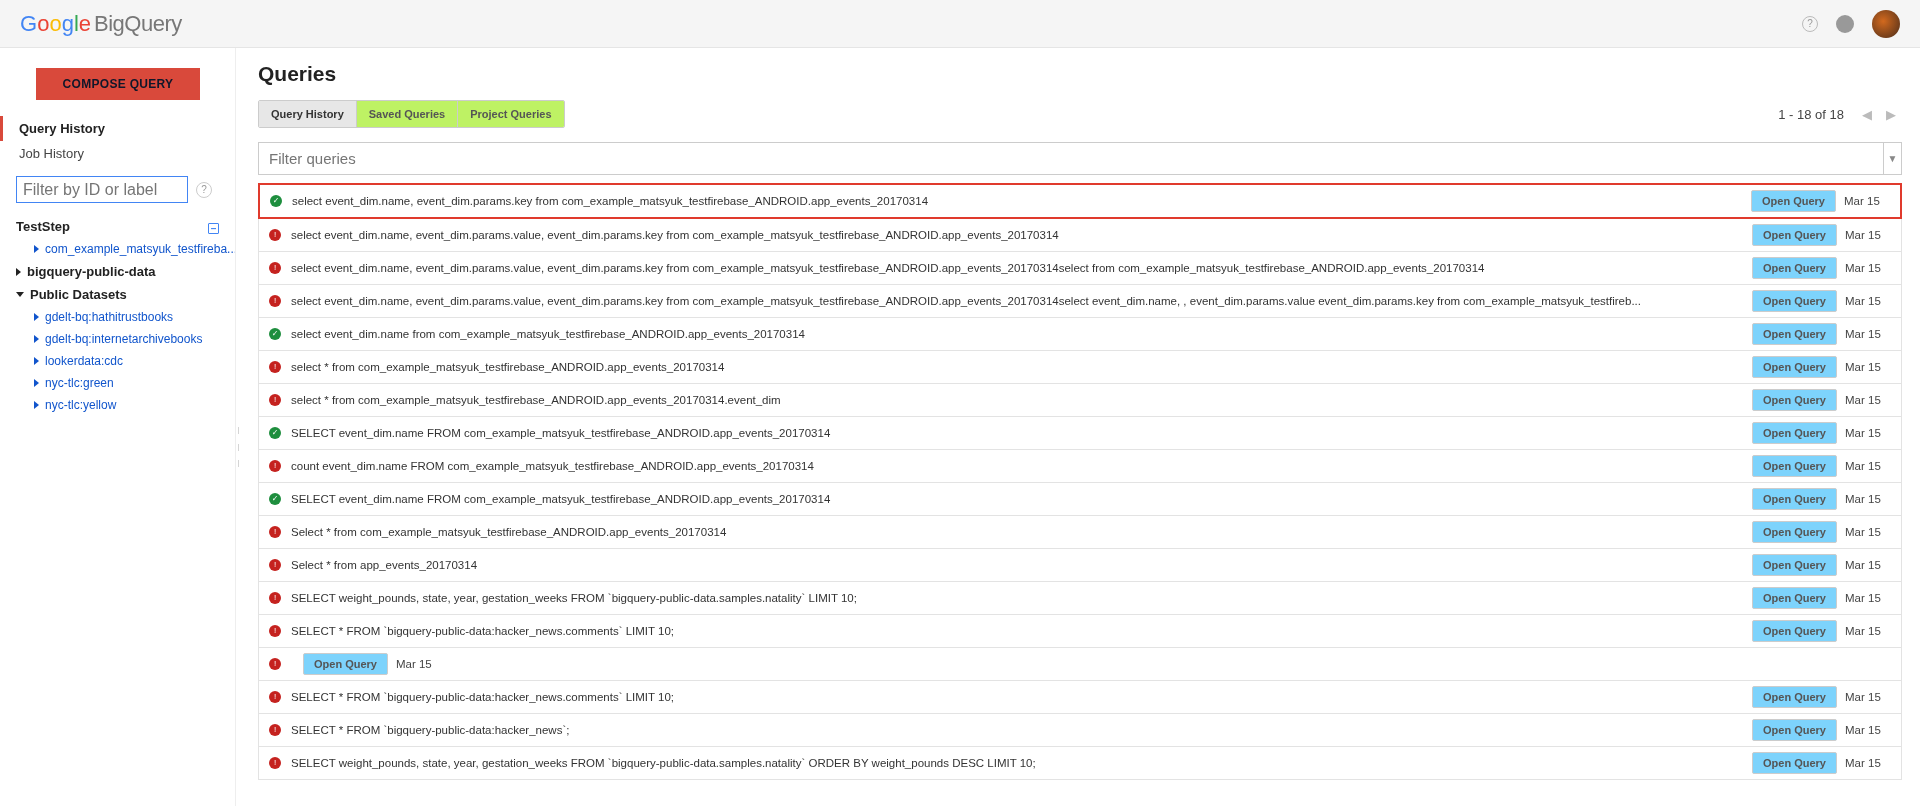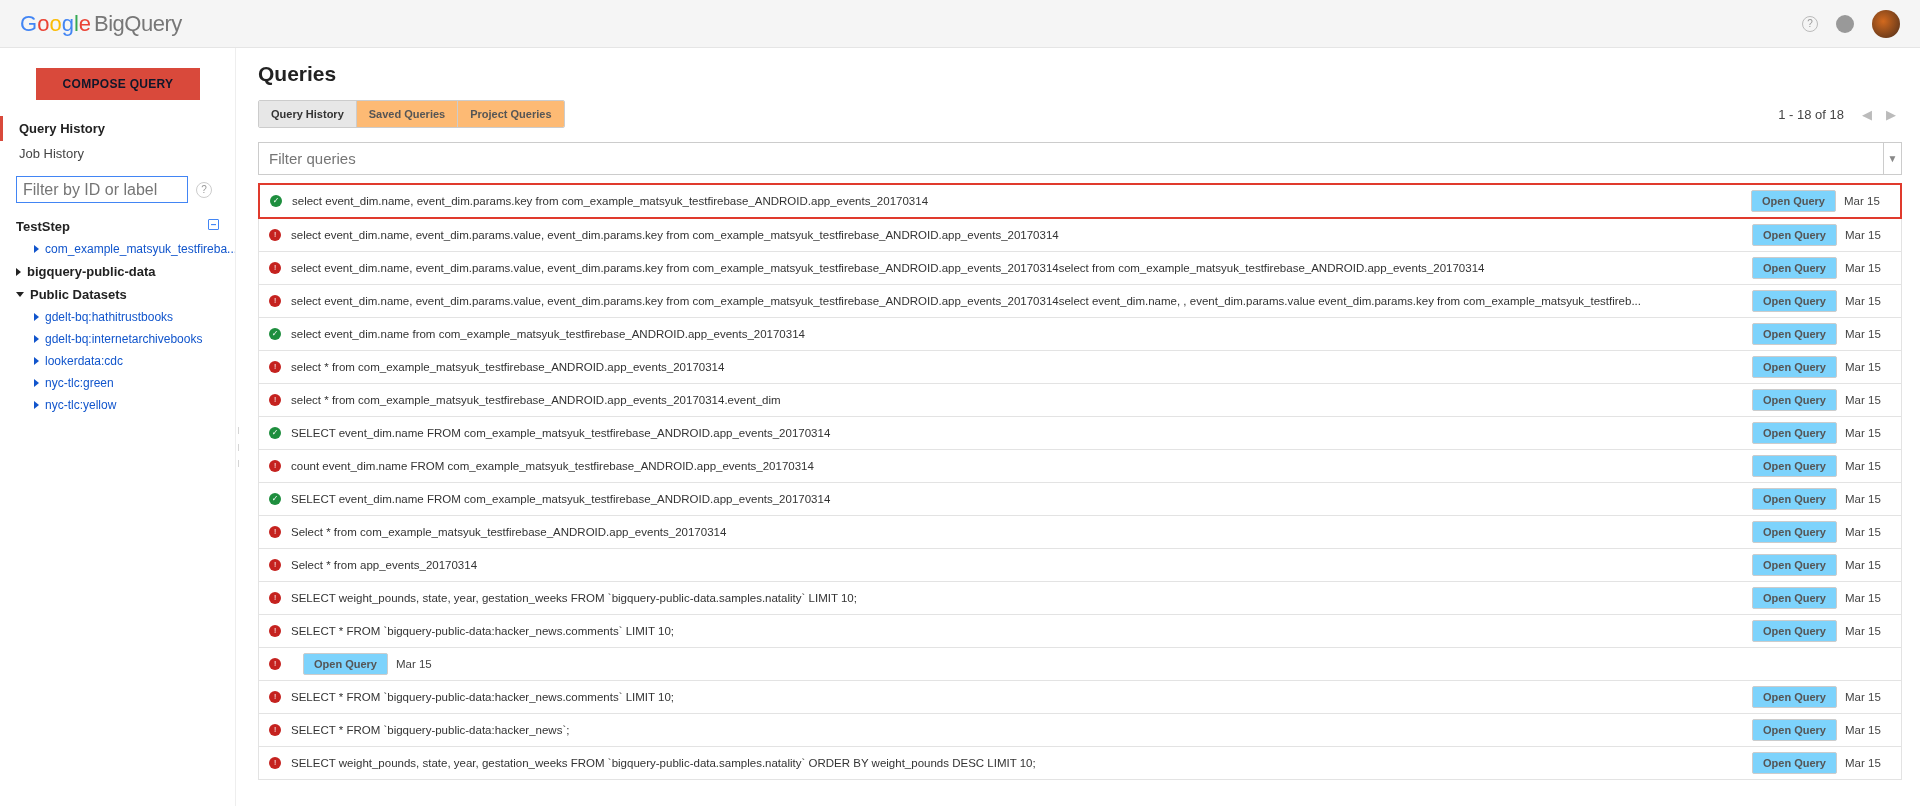--- a/index.html
+++ b/index.html
@@ -19,32 +19,32 @@
   .main { flex: 1; padding: 14px 18px 0 22px; overflow: hidden; position: relative; }
   
   .compose-btn { display: block; margin: 4px auto 16px 36px; width: 164px; background: #d9493b; color: #0f172a; border: none; font-size: 12px; font-weight: bold; padding: 9px 16px; cursor: pointer; letter-spacing: 0.3px; }
   .side-section { padding: 0 14px 0 0; }
   .side-link { display:block; font-size: 13px; font-weight: bold; color: #222; padding: 5px 0 5px 16px; border-left: 3px solid transparent; cursor: pointer;}
   .side-link.active { border-left-color: #d9493b; }
   .side-link.sub { font-weight: normal; color: #444; }
   .filter-row { display: flex; align-items: center; margin: 10px 0 12px 16px; gap: 8px;}
   .filter-input { width: 172px; height: 27px; border: 1px solid #4285f4; padding: 0 6px; font-size: 16px; outline: none; color:#666;}
   .mini-help { width: 16px; height: 16px; border: 1px solid #ccc; border-radius: 50%; display: inline-flex; align-items: center; justify-content: center; font-size: 10px; color: #999; }
-  .tree-header { display: flex; align-items: flex-start; justify-content: space-between; padding: 4px 16px 4px 16px; font-size: 13px; font-weight: bold; }
+  .tree-header { display: flex; align-items: flex-end; justify-content: space-between; padding: 4px 16px 4px 16px; font-size: 13px; font-weight: bold; }
   .collapse-icon { font-size: 10px; color: #4285f4; border:1px solid #4285f4; width:11px; height:11px; display:inline-flex; align-items:center; justify-content:center; border-radius:1px;}
   .tree-node { display: flex; align-items: center; padding: 4px 0 4px 16px; font-size: 13px; font-weight: bold; color: #222; cursor: pointer; }
   .tree-node .arrow { display:inline-block; width:0; height:0; border-top:4px solid transparent; border-bottom:4px solid transparent; border-left:5px solid #222; margin-right:6px;}
   .tree-node.expanded .arrow { border-left:4px solid transparent; border-right:4px solid transparent; border-top:5px solid #222; border-bottom:none; }
   .tree-leaf { display:flex;align-items:center; padding: 4px 0 4px 34px; font-size: 12px; color: #1155cc; cursor: pointer; white-space: nowrap; overflow: hidden; text-overflow: ellipsis; }
   .tree-leaf .arrow { display:inline-block; width:0; height:0; border-top:4px solid transparent; border-bottom:4px solid transparent; border-left:5px solid #1155cc; margin-right:6px;}
   
   .page-title { font-size: 21px; font-weight: bold; margin-bottom: 14px; }
   .tabs-row { display: flex; align-items: center; }
   .tabs { display: inline-flex; border: 1px solid #ccc; border-radius: 2px; overflow: hidden; }
-  .tab { padding: 7px 12px; font-size: 11px; font-weight: bold; color: #555; background: #fdba74; border-right: 1px solid #ccc; cursor: pointer; }
+  .tab { padding: 7px 12px; font-size: 11px; font-weight: bold; color: #555; background: #bef264; border-right: 1px solid #ccc; cursor: pointer; }
   .tab:last-child { border-right: none; }
   .tab.active { background: #e7e7e7; color: #333; }
   .pager { margin-left: auto; display: flex; align-items: center; gap: 12px; font-size: 13px; color: #444; }
   .pager-btns { display:flex; gap:2px; }
   .pager-btn { width: 22px; height: 22px; display:inline-flex; align-items:center; justify-content:center; color: #bbb; font-size: 13px; cursor: default;}
   .filter-q-row { margin-top: 14px; border: 1px solid #ccc; display: flex; align-items: center; }
   .filter-q { flex:1; border:none; padding: 7px 10px; font-size: 15px; color:#888; outline:none;}
   .filter-q-drop { width: 18px; text-align: center; color: #888; font-size: 10px; border-left:1px solid #ccc; align-self: stretch; display:flex;align-items:center;justify-content:center; cursor:pointer;}
   .query-list { margin-top: 8px; }
   .q-row { display: flex; align-items: center; border: 1px solid #e3e3e3; border-top: none; padding: 5px 10px 5px 10px; font-size: 11.5px; min-height: 27px; }

